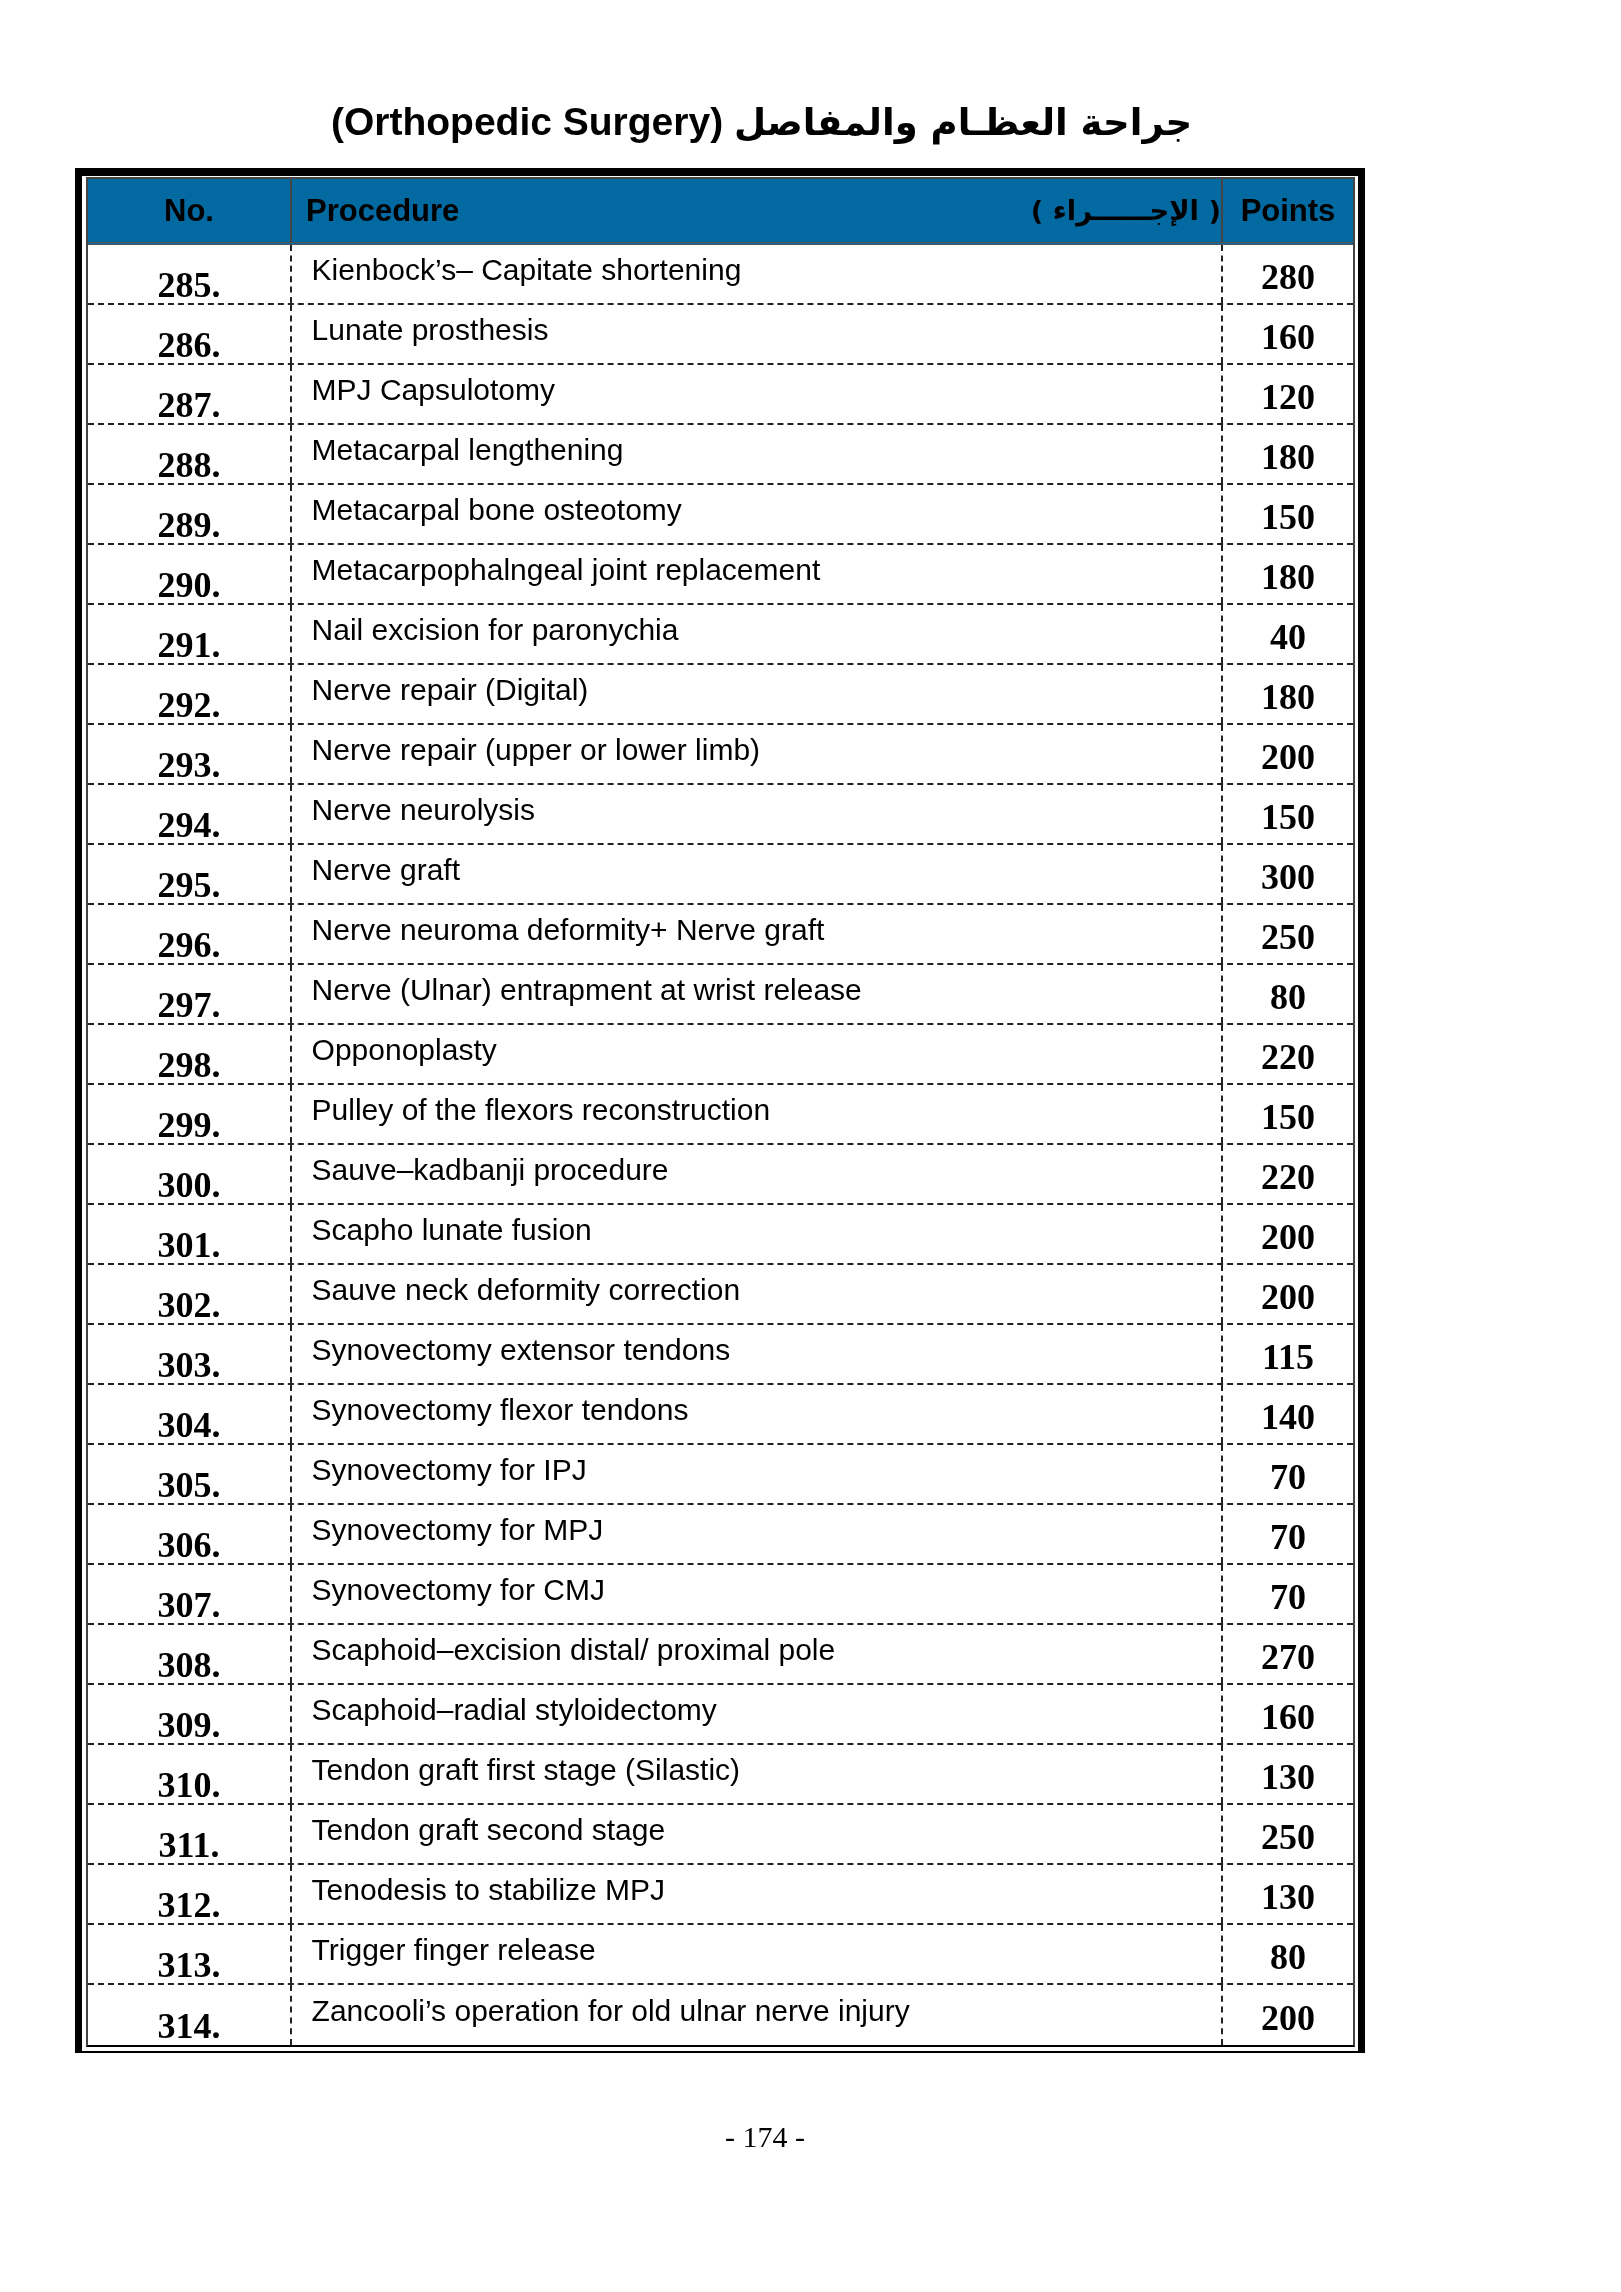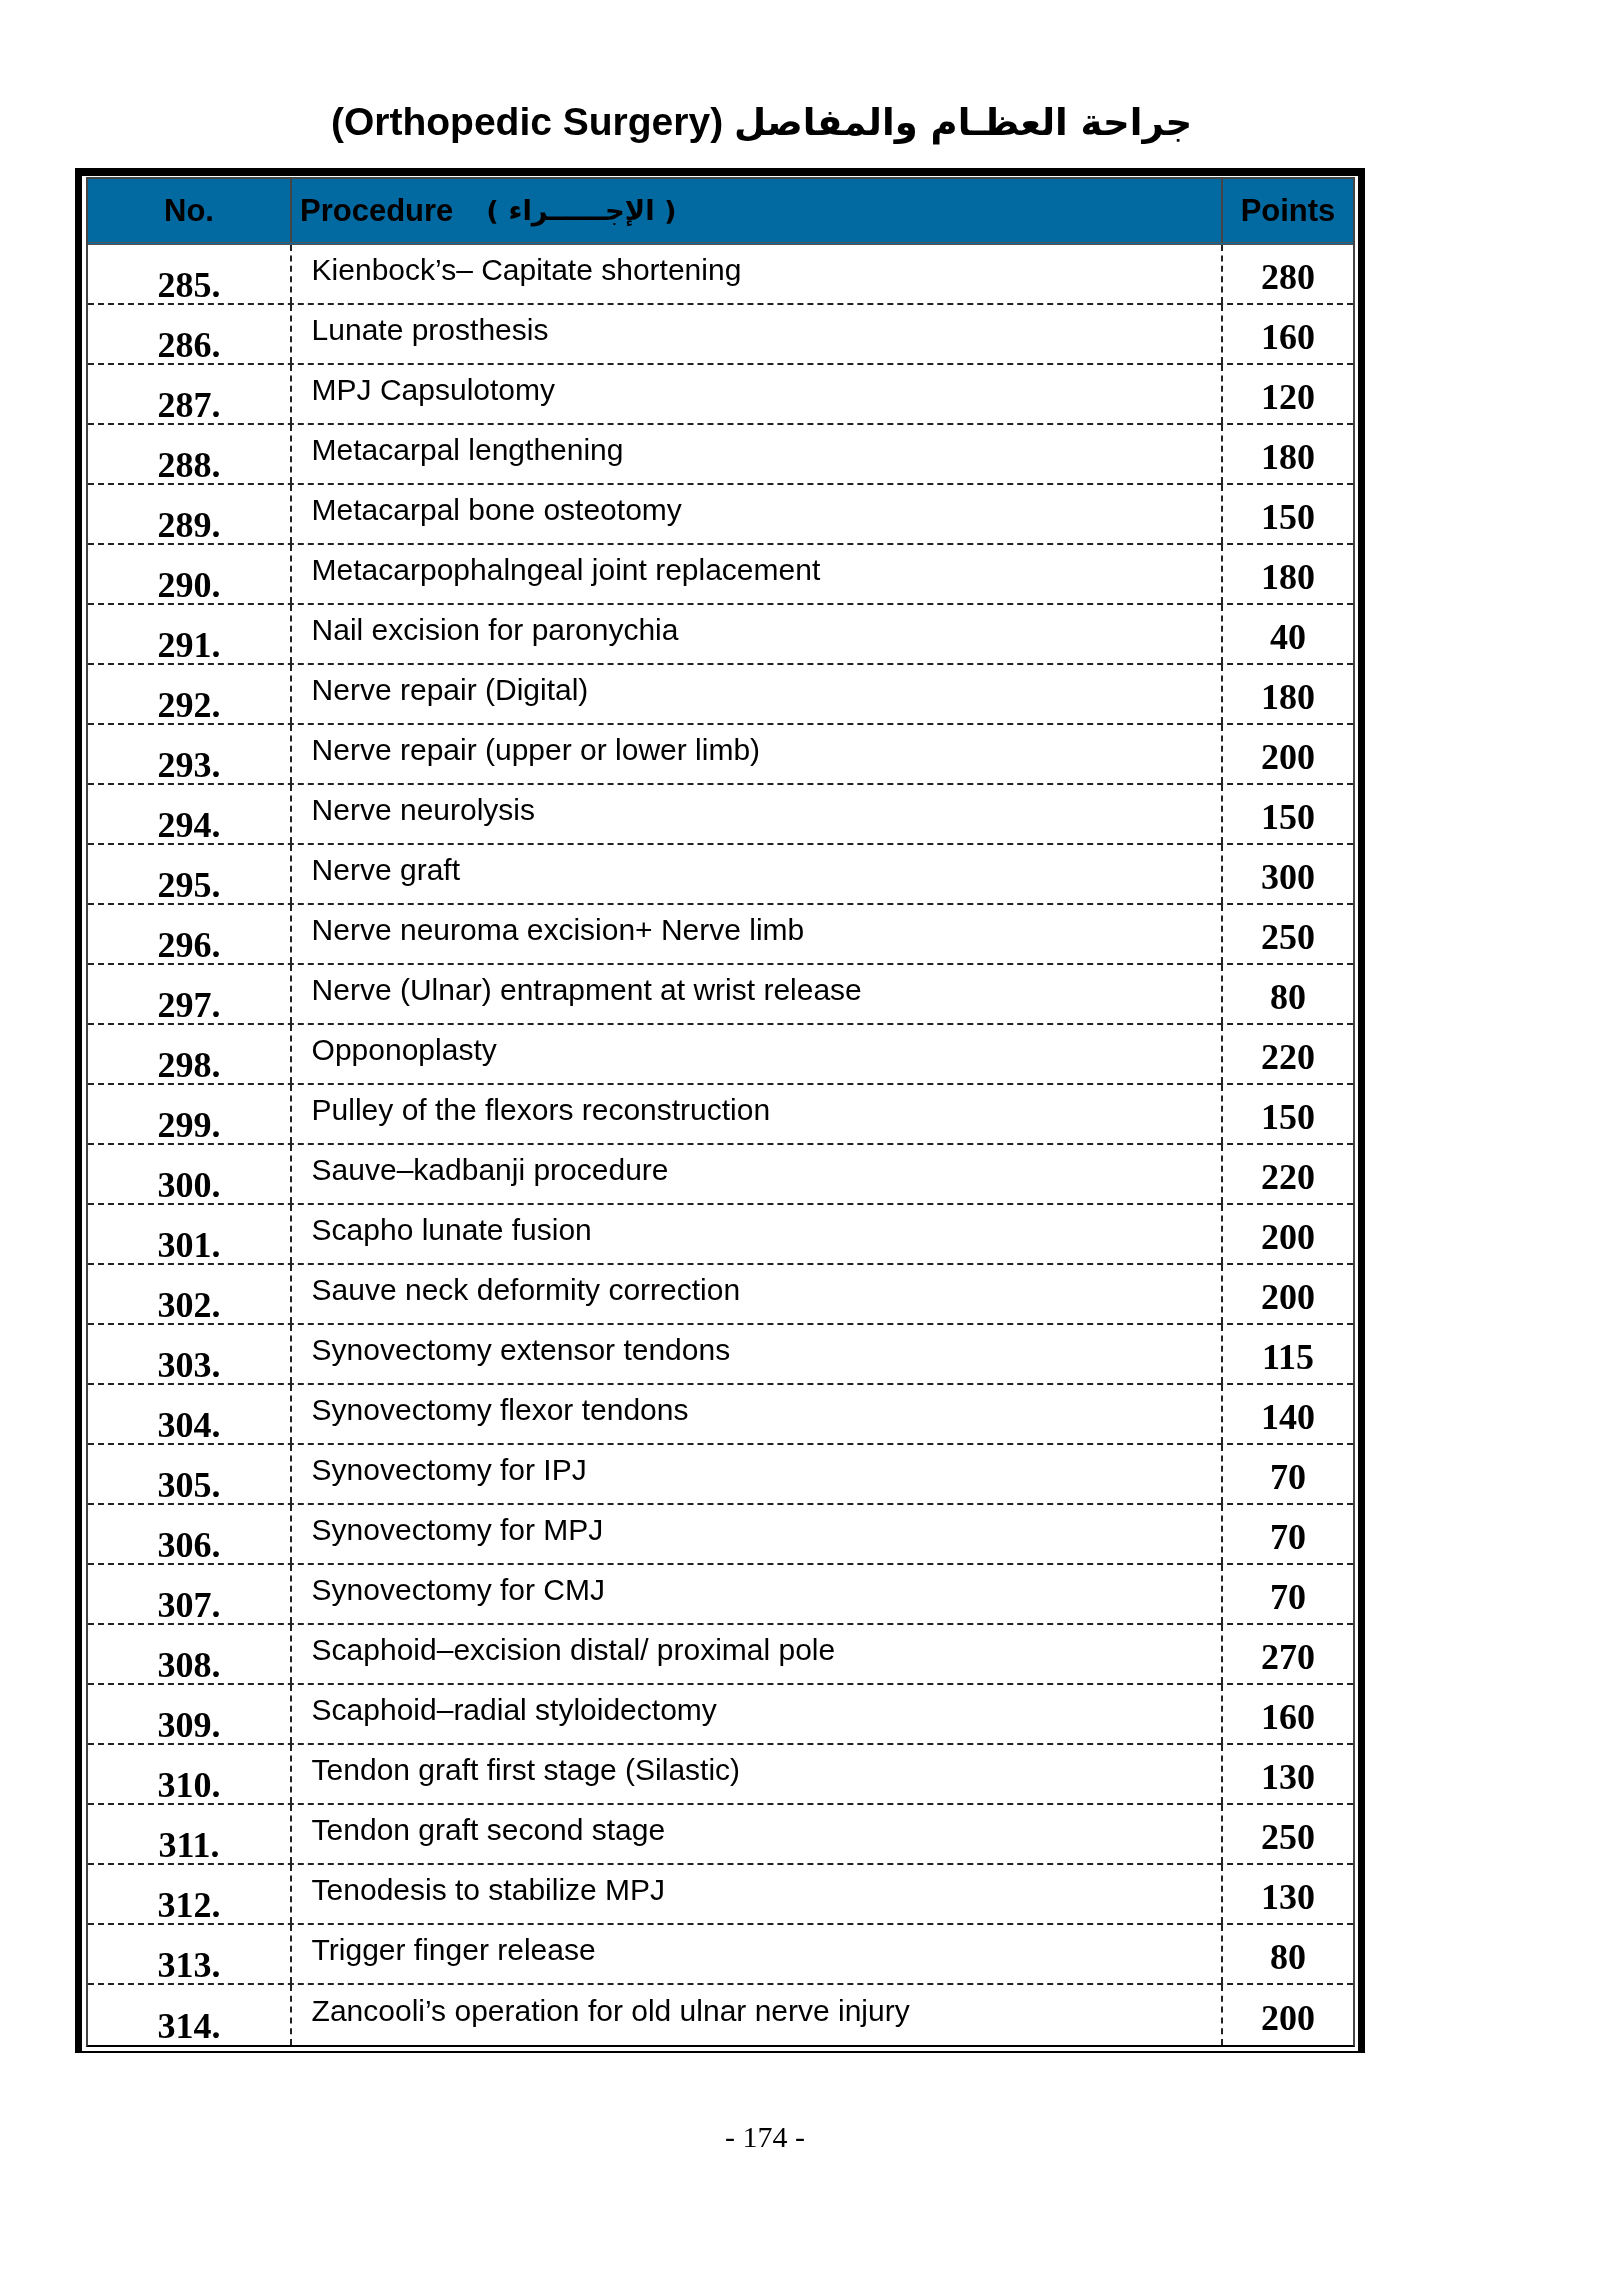--- a/index.html
+++ b/index.html
@@ -93,22 +93,22 @@
       flex: 1 1 auto;
       display: flex;
       align-items: center;
       justify-content: center;
     }
     .header-row .c-no,
     .header-row .c-proc {
       border-right: 2px solid #444;
     }
     .header-row .c-proc {
-      justify-content: flex-start;
-      padding-left: 8px;
+      justify-content: space-between;
+      padding-left: 14px;
     }
     .hdr {
       font-family: "Liberation Sans", sans-serif;
       font-weight: bold;
       font-size: 31px;
     }
     .hdr-ar {
       font-family: "DejaVu Sans", sans-serif;
       font-weight: bold;
       font-size: 27.4px;
@@ -286,21 +286,21 @@
     </div>
     <div class="c-pts">
       <span class="pts">300</span>
     </div>
   </div>
       <div class="row">
     <div class="c-no">
       <span class="num">296.</span>
     </div>
     <div class="c-proc">
-      <span class="proc">Nerve neuroma excision+ Nerve limb</span>
+      <span class="proc">Nerve neuroma deformity+ Nerve graft</span>
     </div>
     <div class="c-pts">
       <span class="pts">250</span>
     </div>
   </div>
       <div class="row">
     <div class="c-no">
       <span class="num">297.</span>
     </div>
     <div class="c-proc">

